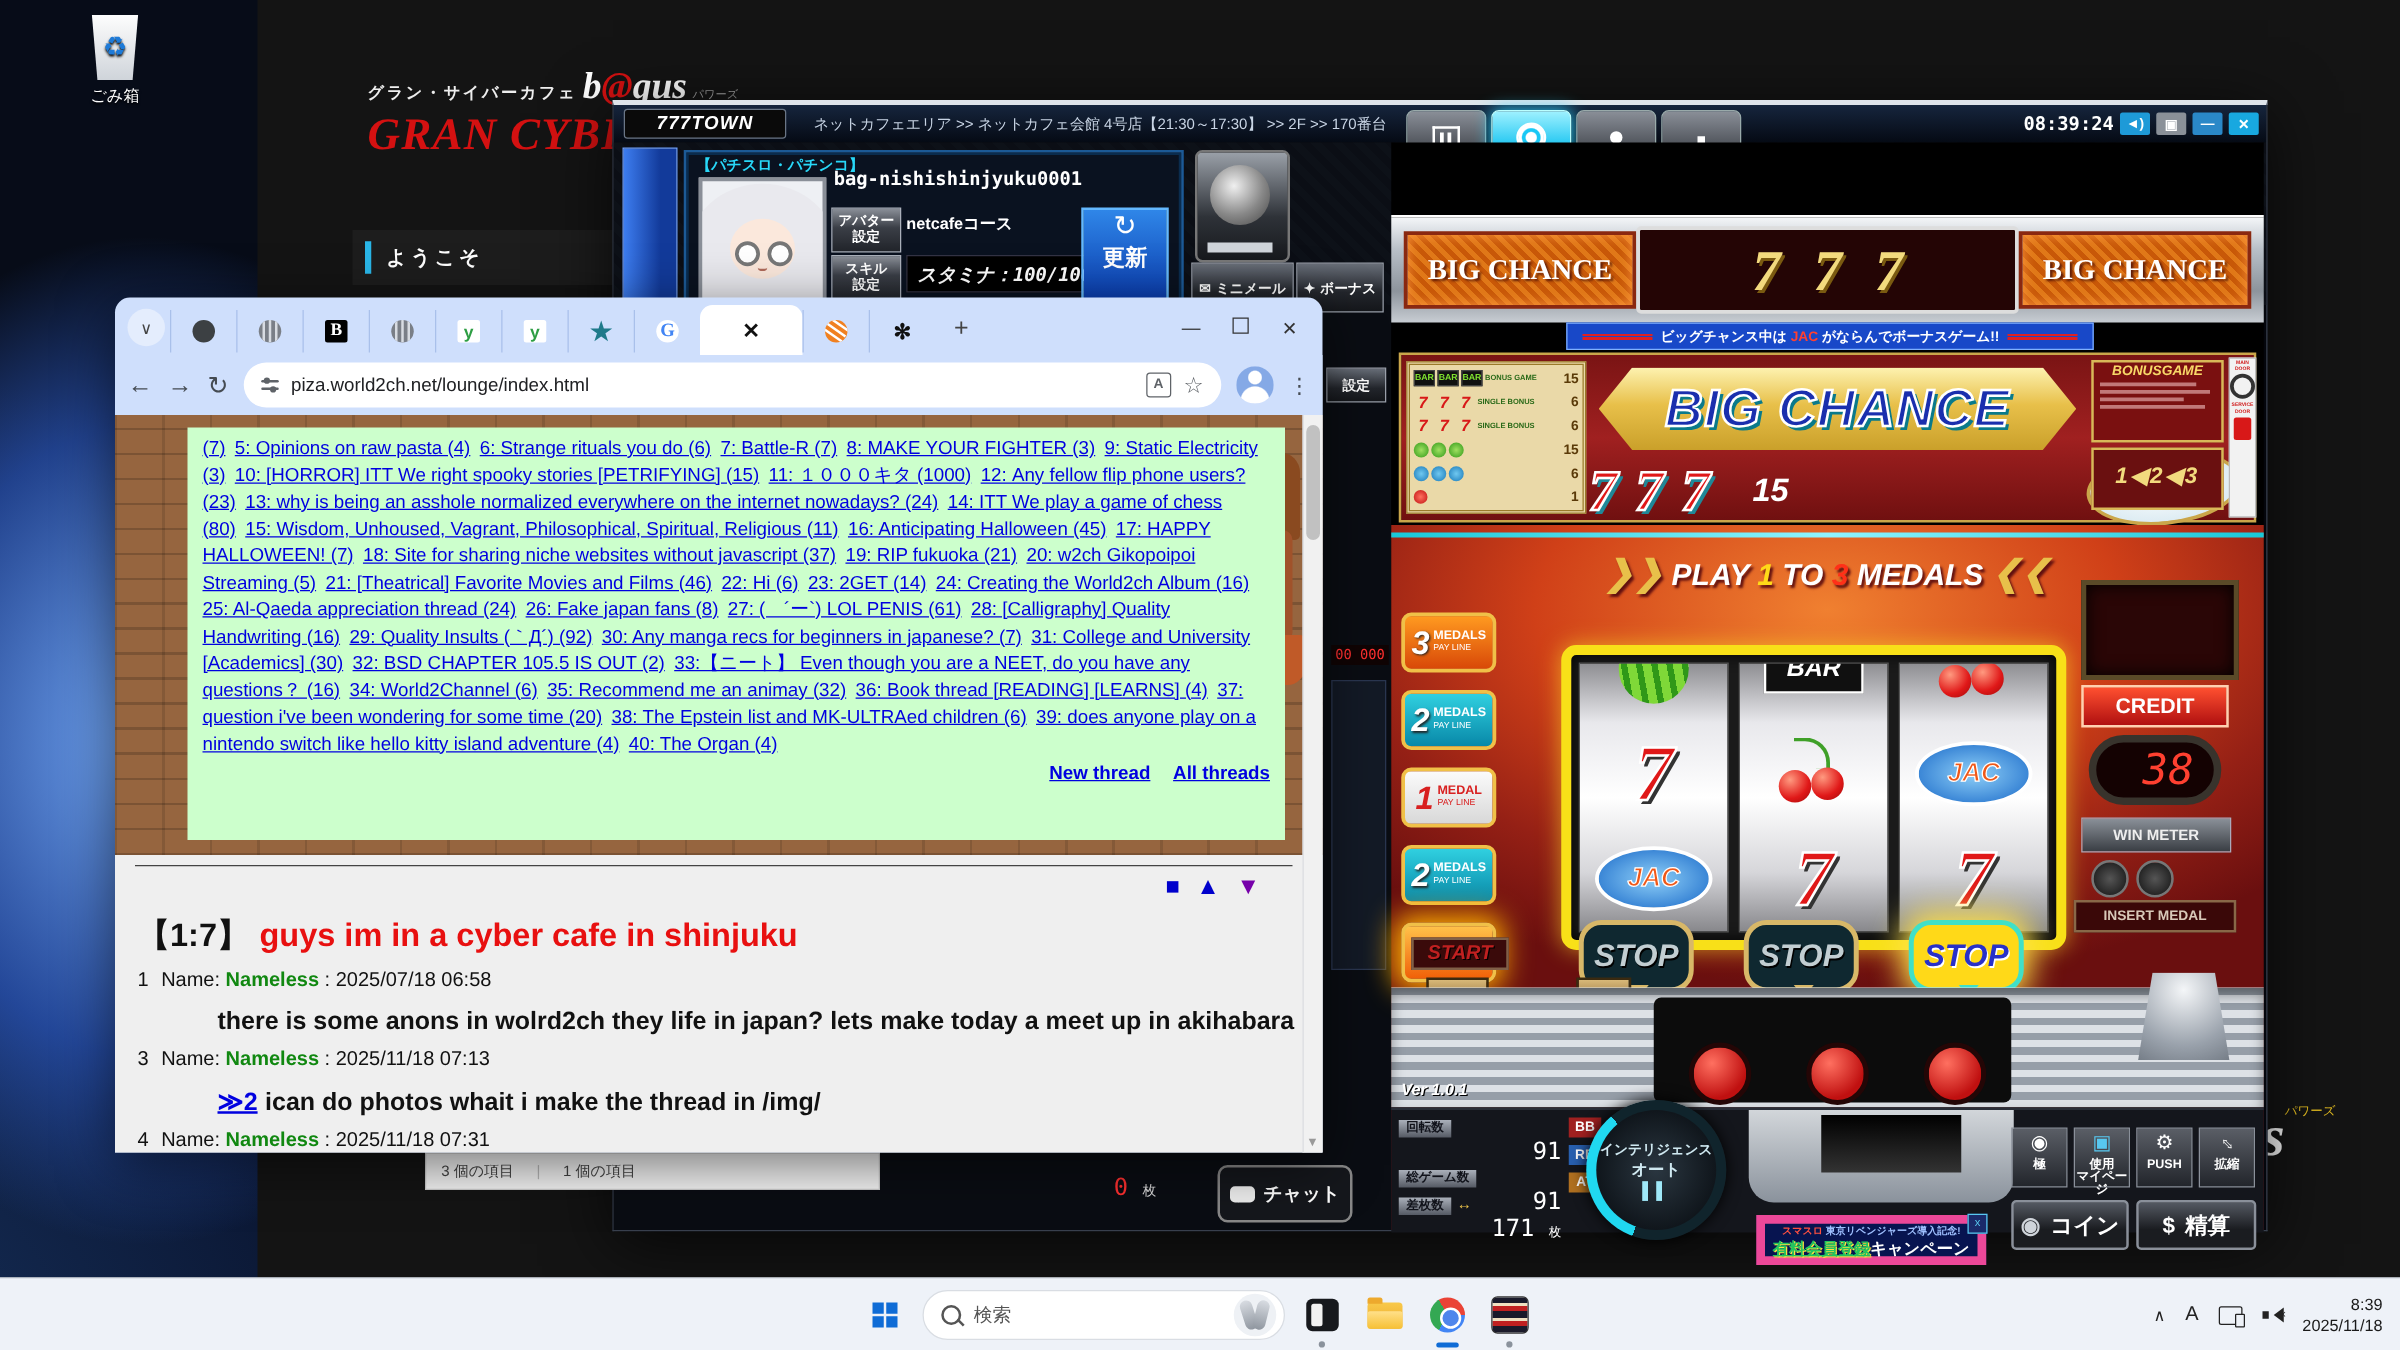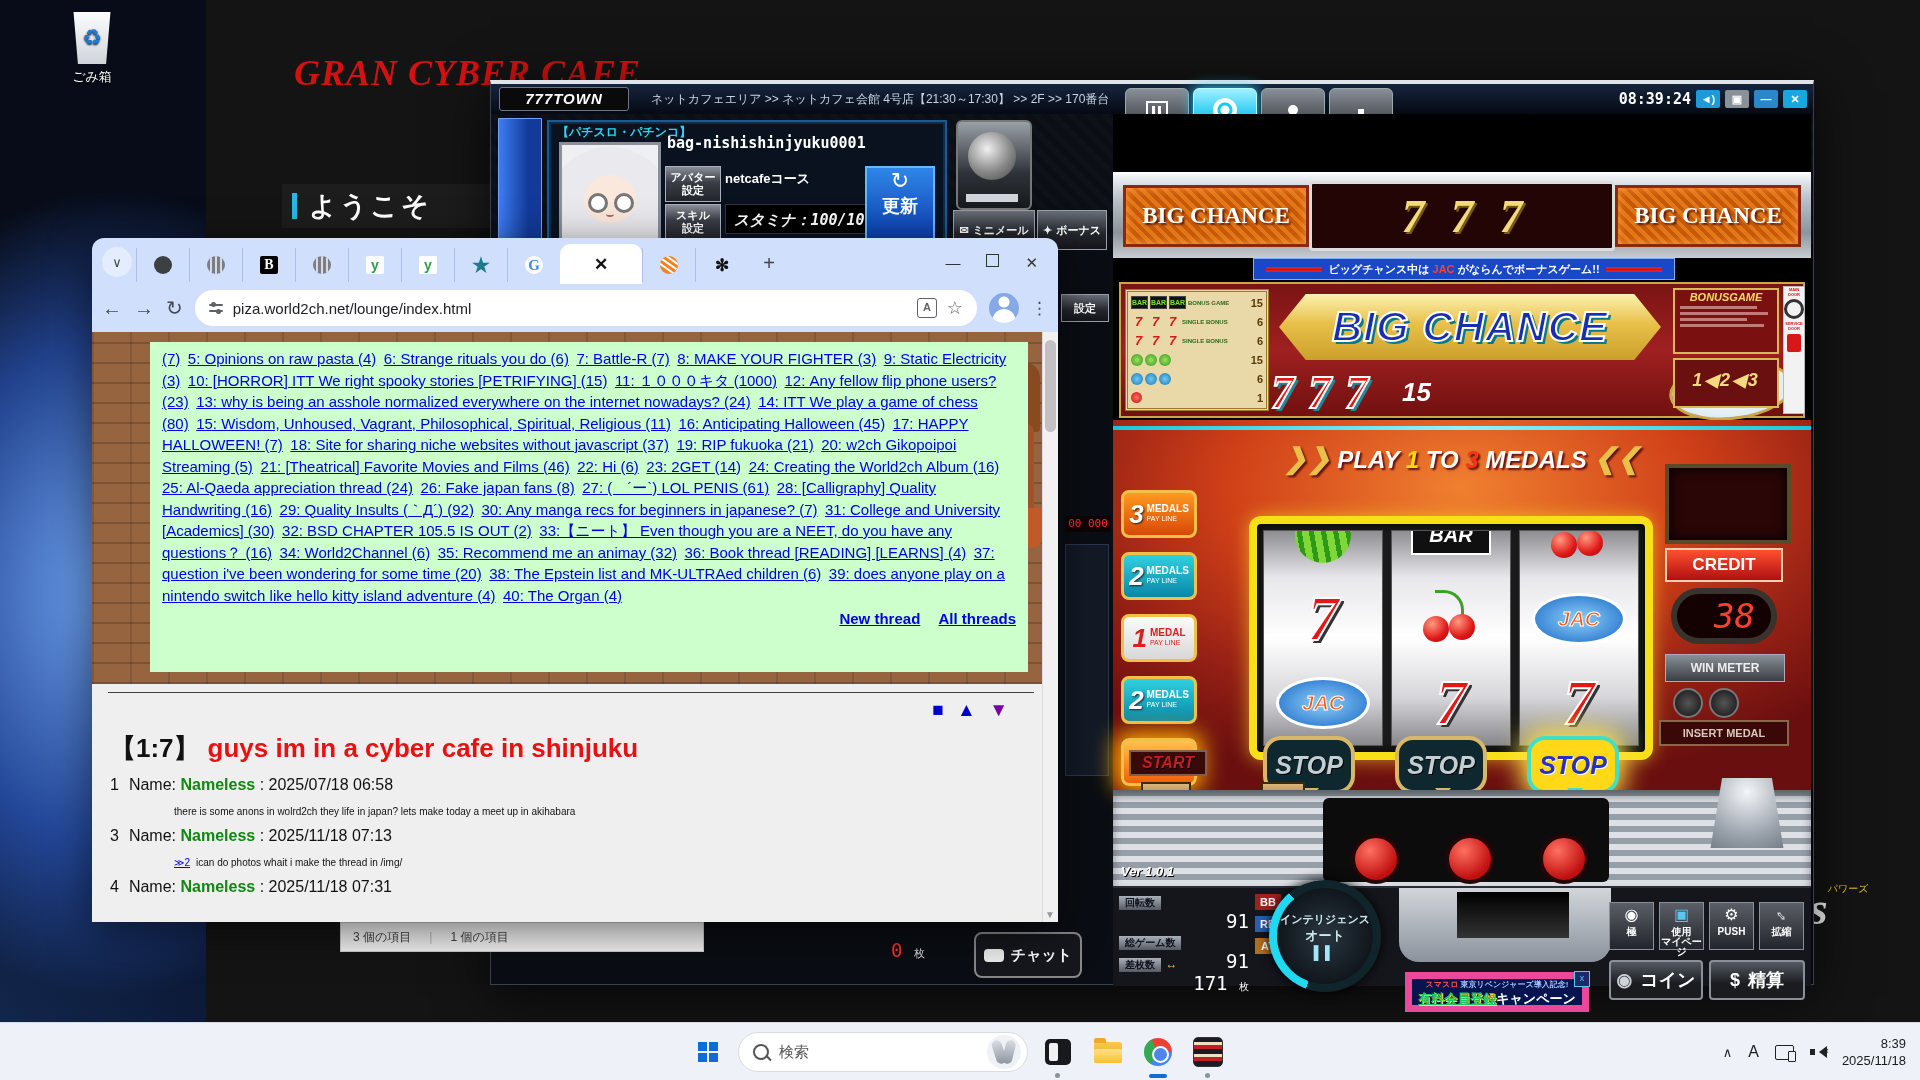--- a/index.html
+++ b/index.html
@@ -11,21 +11,21 @@
       radial-gradient(420px 560px at 6% 58%, rgba(120,175,255,.95), rgba(50,100,215,.6) 45%, rgba(10,25,70,0) 72%),
       radial-gradient(900px 900px at -12% 115%, #1a3868, #0a1530 60%, #070c18 100%),
       linear-gradient(115deg,#0d1322 0%,#070b14 60%,#05080f 100%);}
   #cafe-page{left:206px;top:0;width:1714px;height:1022px;background:#141414;}
   .cafe-logo-small{color:#eee;font-size:13px;letter-spacing:2px;font-weight:bold;}
   .bogus-word{color:#fff;font-weight:bold;font-style:italic;font-family:"Liberation Serif",serif;}
   .bogus-at{color:#d41111;}
   .gran-main{color:#d41111;font-family:"Liberation Serif",serif;font-style:italic;font-weight:bold;font-size:36px;letter-spacing:1px;}
   #welcome-panel{left:282px;top:184px;width:246px;height:44px;background:#1d1d1d;display:flex;align-items:center;}
   #welcome-bar{width:5px;height:26px;background:#2ab6e8;margin:0 12px 0 10px;}
-  #welcome-text{color:#fff;font-size:27px;font-weight:bold;letter-spacing:3px;}
+  #welcome-text{color:#fff;font-size:16px;font-weight:bold;letter-spacing:3px;}
   #explorer-strip{left:340px;top:922px;width:350px;height:28px;background:#f6f6f6;border:1px solid #cfcfcf;display:flex;align-items:center;gap:18px;padding-left:12px;font-size:12px;color:#444;}
   .kiosk-tile{width:42px;height:42px;display:inline-flex;align-items:center;justify-content:center;color:#e8e8e8;font-size:22px;margin-right:14px;}
   .mon{width:24px;height:16px;border:2px solid #e8e8e8;border-radius:2px;position:relative;}
   .mon:after{content:"";position:absolute;left:7px;bottom:-6px;width:6px;height:4px;background:#e8e8e8;}
   #bogus-bottom{left:1700px;top:962px;width:210px;color:#fff;}
   #bogus-bottom .bogus-word{font-size:46px;}
   #bogus-bottom small{color:#e8c020;font-size:10px;vertical-align:top;}
   
   #app{left:490px;top:80px;width:1322px;height:900px;background:#04060c;border:1px solid #39404e;border-top:4px solid #dfe4ea;box-shadow:0 10px 50px rgba(0,0,0,.7);}
   #app-titlebar{left:0;top:0;width:1322px;height:30px;background:linear-gradient(#16253d,#050a14);display:flex;align-items:center;}
@@ -213,21 +213,21 @@
   #green-foot a{color:#0000e0;margin-left:14px;}
   #posts{position:absolute;left:0px;top:352px;width:946px;padding:0 0 0 16px;box-sizing:border-box;}
   #posts-hr{border-top:1.5px solid #444;margin:8px 4px 6px 0;}
   #thr-nav{text-align:right;padding-right:26px;font-size:19px;letter-spacing:4px;}
   #thr-nav .b{color:#0000cc;} #thr-nav .p{color:#7700aa;}
   #thr-title{margin:10px 0 6px 2px;font-size:26px;font-weight:bold;color:#111;}
   #thr-title .red{color:#e81010;margin-left:8px;}
   .post-head{font-size:16px;color:#111;margin:10px 0 2px 2px;}
   .post-head .no{margin-right:10px;}
   .post-head .nm{color:#118811;font-weight:bold;}
-  .post-body{margin:12px 0 4px 66px;font-size:10px;color:#111;}
+  .post-body{margin:12px 0 4px 66px;font-size:20px;color:#111;font-weight:bold;}
   .post-body a{color:#0000e0;text-decoration:underline;margin-right:6px;}
   #scrollbar{position:absolute;right:0;top:94px;width:15px;height:590px;background:#f1f1f1;border-left:1px solid #dadce0;}
   #thumb{position:absolute;left:2px;top:8px;width:11px;height:92px;background:#c1c1c1;border-radius:6px;}
   #sb-down{position:absolute;left:2px;bottom:2px;color:#999;font-size:10px;}
   
   #taskbar{left:0;top:1022px;width:1920px;height:58px;background:#eef2f8;border-top:1px solid #d8dde5;}
   #tb-left{position:absolute;left:688px;top:0;height:58px;display:flex;align-items:center;gap:10px;}
   .winlogo{width:20px;height:20px;display:grid;grid-template-columns:9px 9px;grid-gap:2px;}
   .winlogo i{background:#0f6cd6;display:block;height:9px;}
   #searchpill{width:290px;height:40px;background:#fff;border:1px solid #d9dde3;border-radius:20px;display:flex;align-items:center;padding:0 6px 0 14px;box-sizing:border-box;gap:10px;}
@@ -263,20 +263,23 @@
   .binico{width:44px;height:52px;margin:0 auto 4px;background:linear-gradient(#fdfdfd,#cfd4da);clip-path:polygon(8% 0,92% 0,82% 100%,18% 100%);display:flex;align-items:center;justify-content:center;color:#1d7ad8;font-size:22px;}
 </style>
 </head>
 <body>
 
 <div id="stage">
   <div class="abs" id="wallpaper"></div>
 
   <div class="abs" id="cafe-page">
     <div class="abs" style="left:88px;top:52px;">
+      <div><span class="cafe-logo-small">グラン・サイバーカフェ</span>
+        <span class="bogus-word" style="font-size:30px;">b<span class="bogus-at">@</span>gus</span>
+        <span style="color:#999;font-size:9px;">パワーズ</span></div>
       <div class="gran-main">GRAN CYBER CAFE</div>
     </div>
     <div class="abs" style="left:1494px;top:882px;" id="bogus-bottom">
       <span class="bogus-word">b<span class="bogus-at">@</span>gus</span><small>パワーズ</small>
     </div>
     <div class="abs" style="left:30px;top:870px;display:flex;">
       <span class="kiosk-tile">
           <span class="mon"></span>
         </span>
       <span class="kiosk-tile">↻</span>

